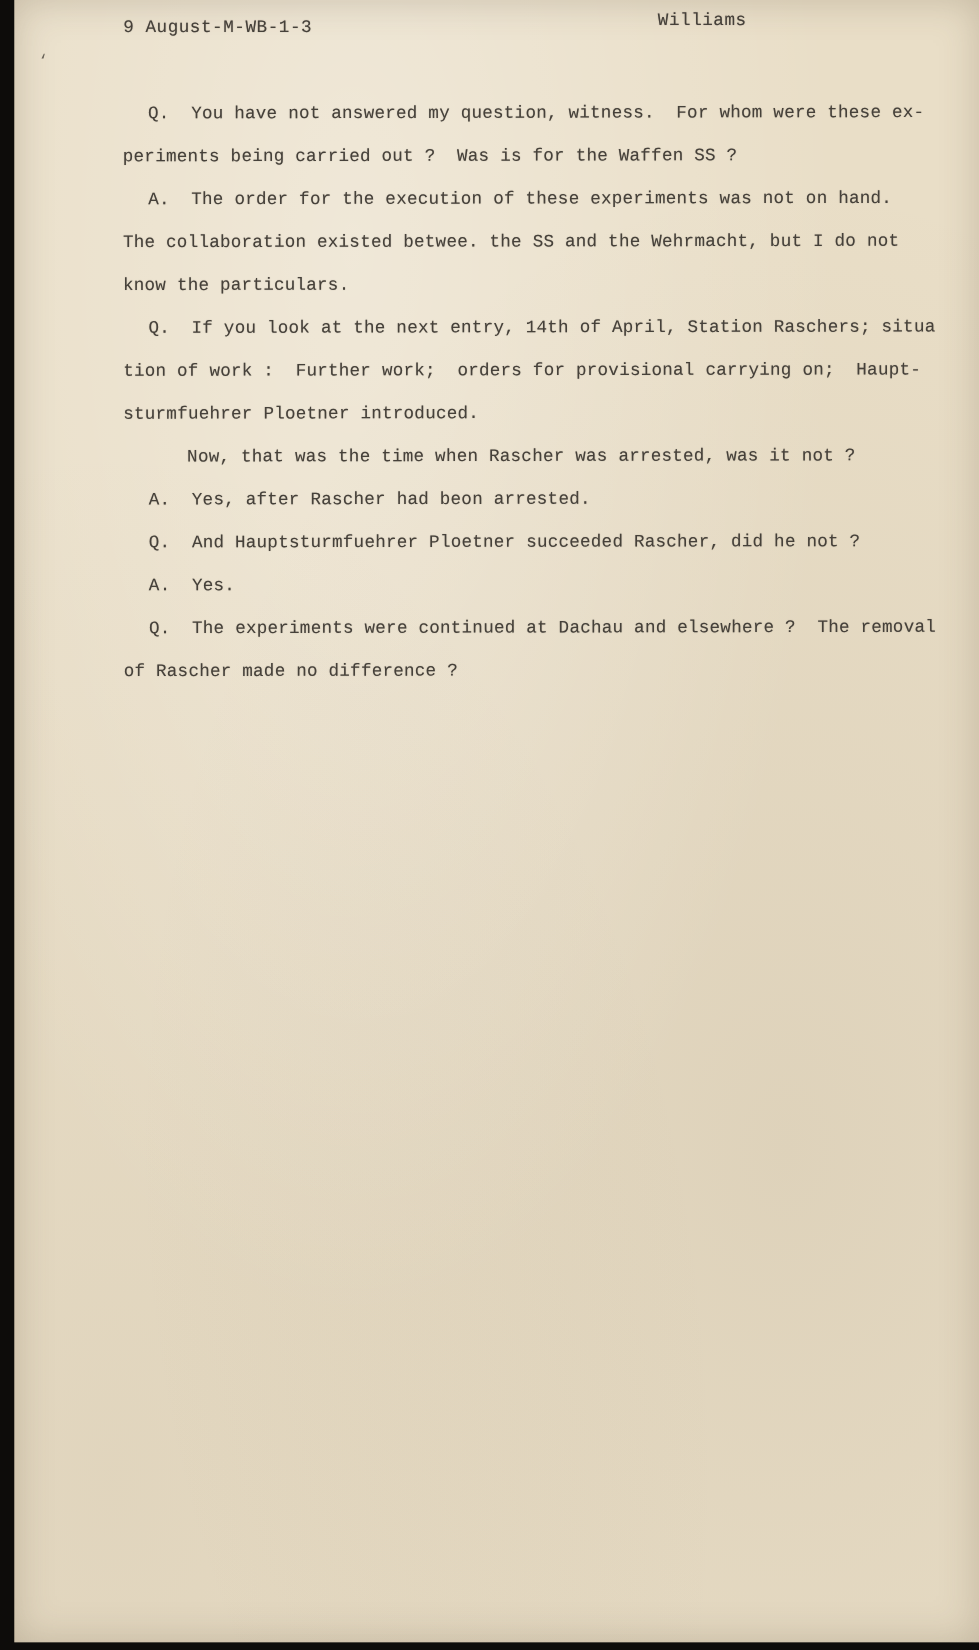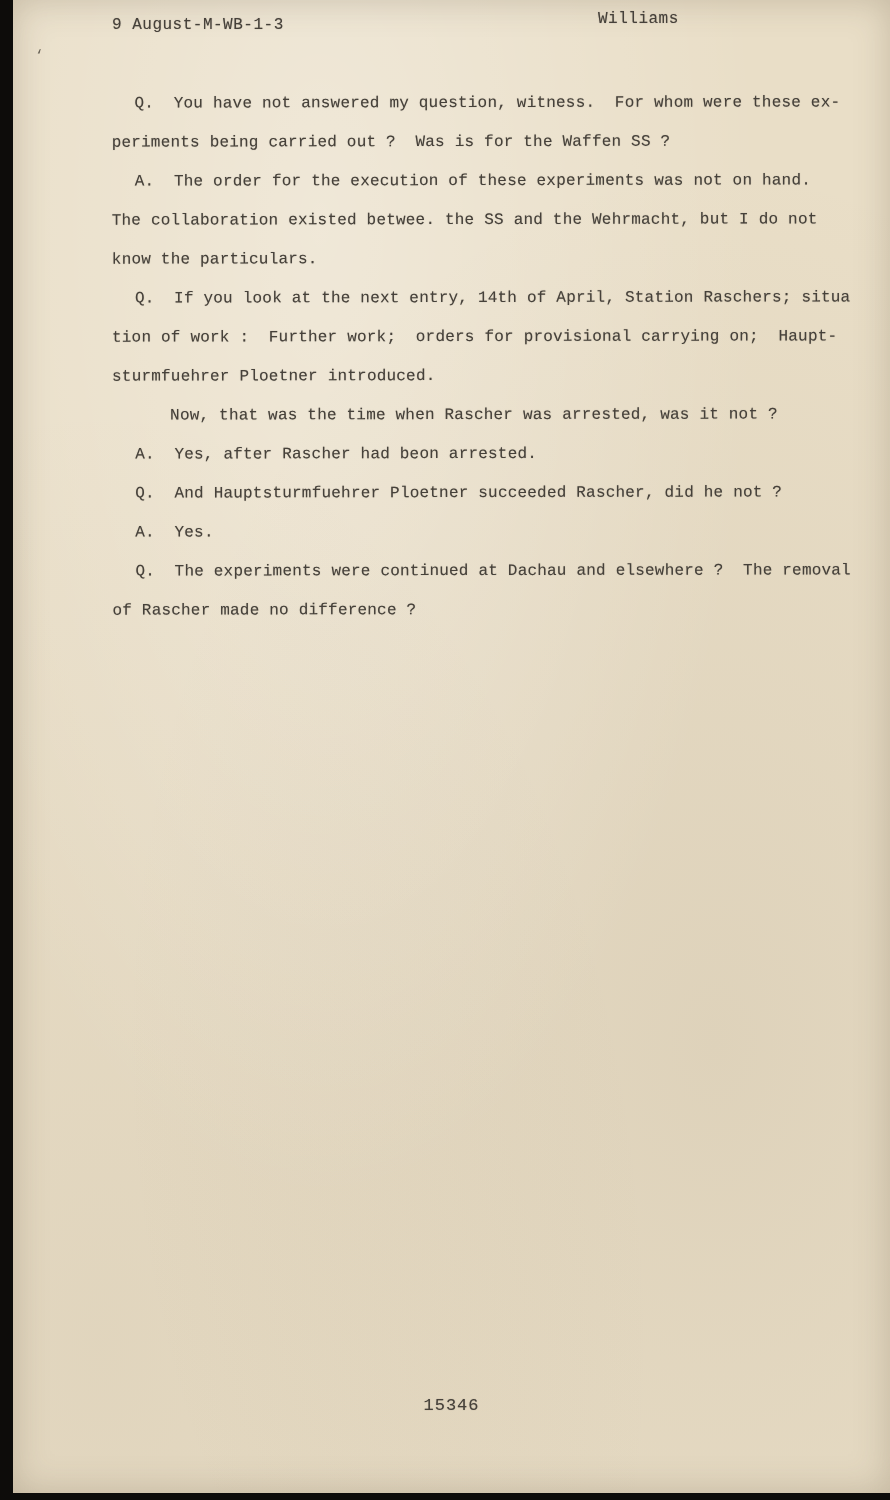--- a/index.html
+++ b/index.html
@@ -93,15 +93,14 @@
     <div class="line cont">tion of work :  Further work;  orders for provisional carrying on;  Haupt-</div>
     <div class="line cont">sturmfuehrer Ploetner introduced.</div>
     <div class="line deep">Now, that was the time when Rascher was arrested, was it not ?</div>
     <div class="line qa">A.  Yes, after Rascher had beon arrested.</div>
     <div class="line qa">Q.  And Hauptsturmfuehrer Ploetner succeeded Rascher, did he not ?</div>
     <div class="line qa">A.  Yes.</div>
     <div class="line qa">Q.  The experiments were continued at Dachau and elsewhere ?  The removal</div>
     <div class="line cont">of Rascher made no difference ?</div>
   </div>
 
-  <div class="page-number">15346</div>
 
 </div>
 
 </body></html>

